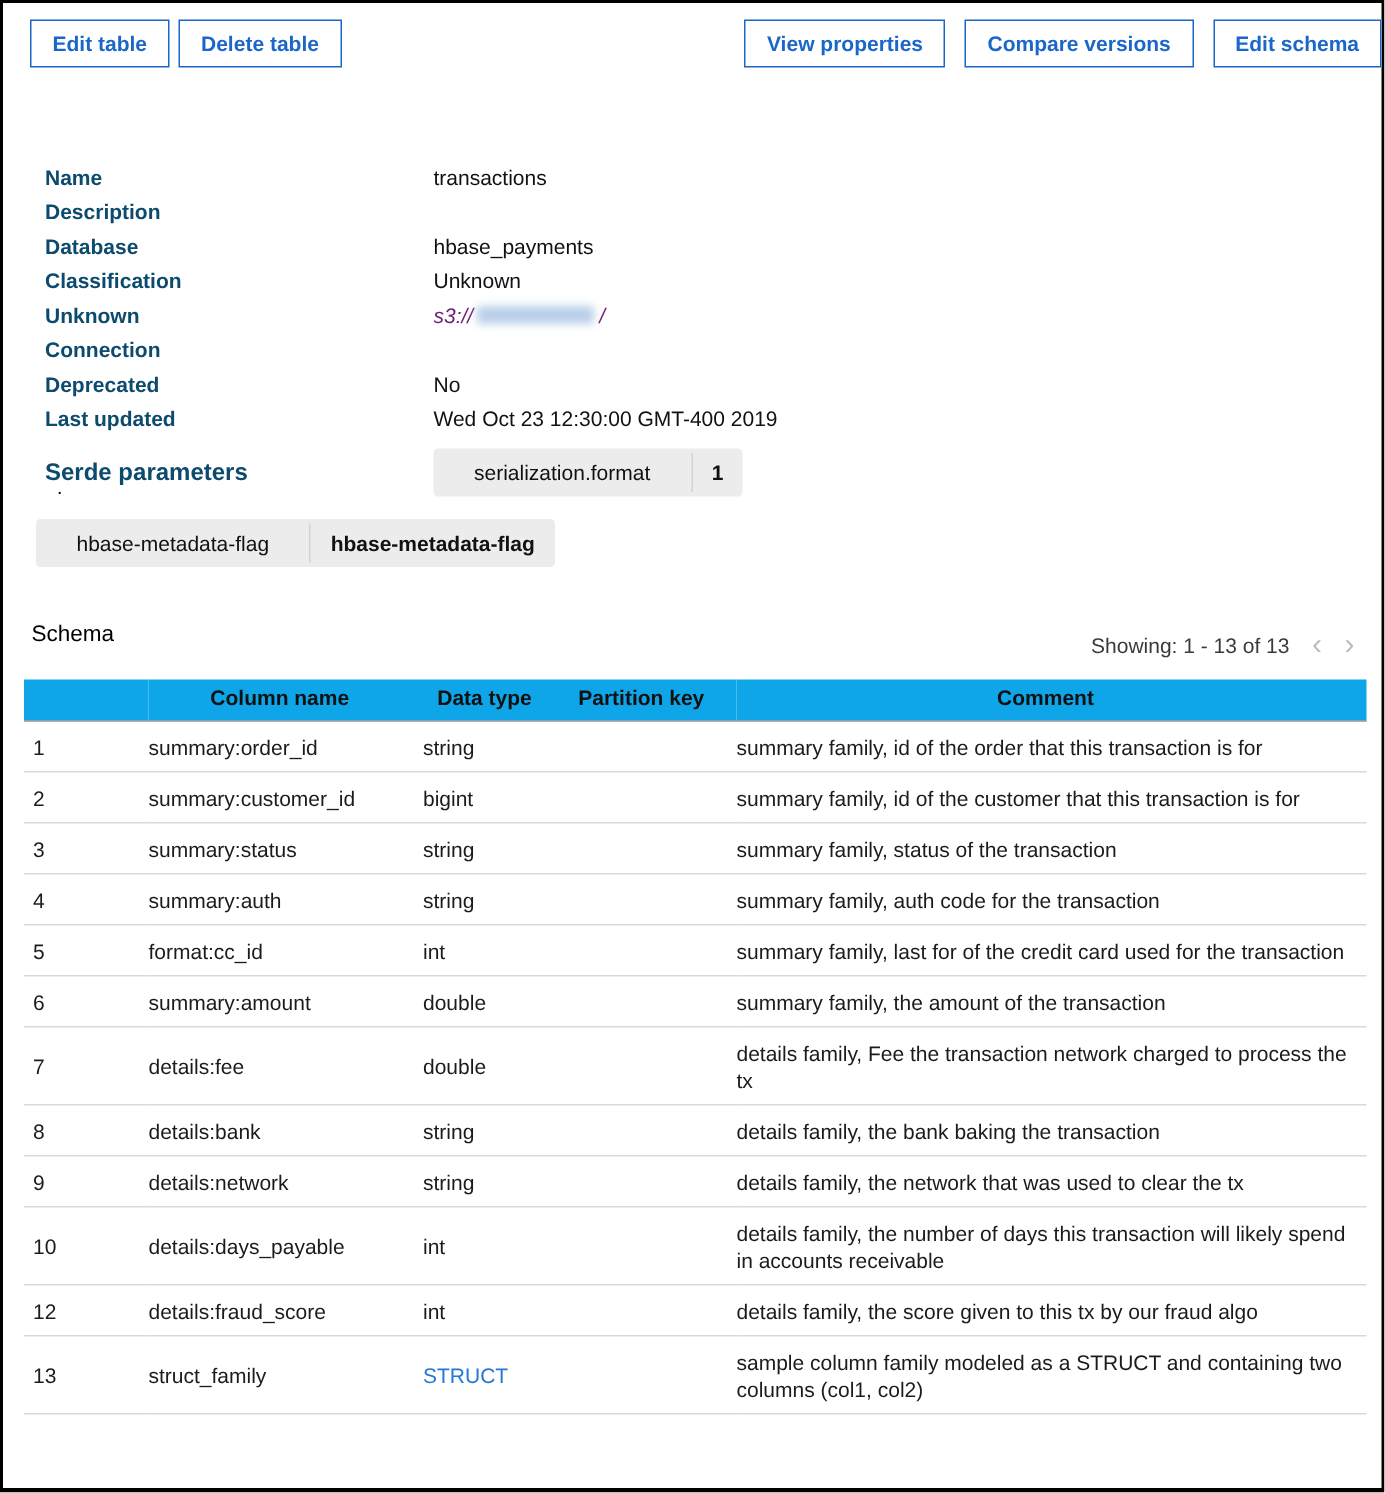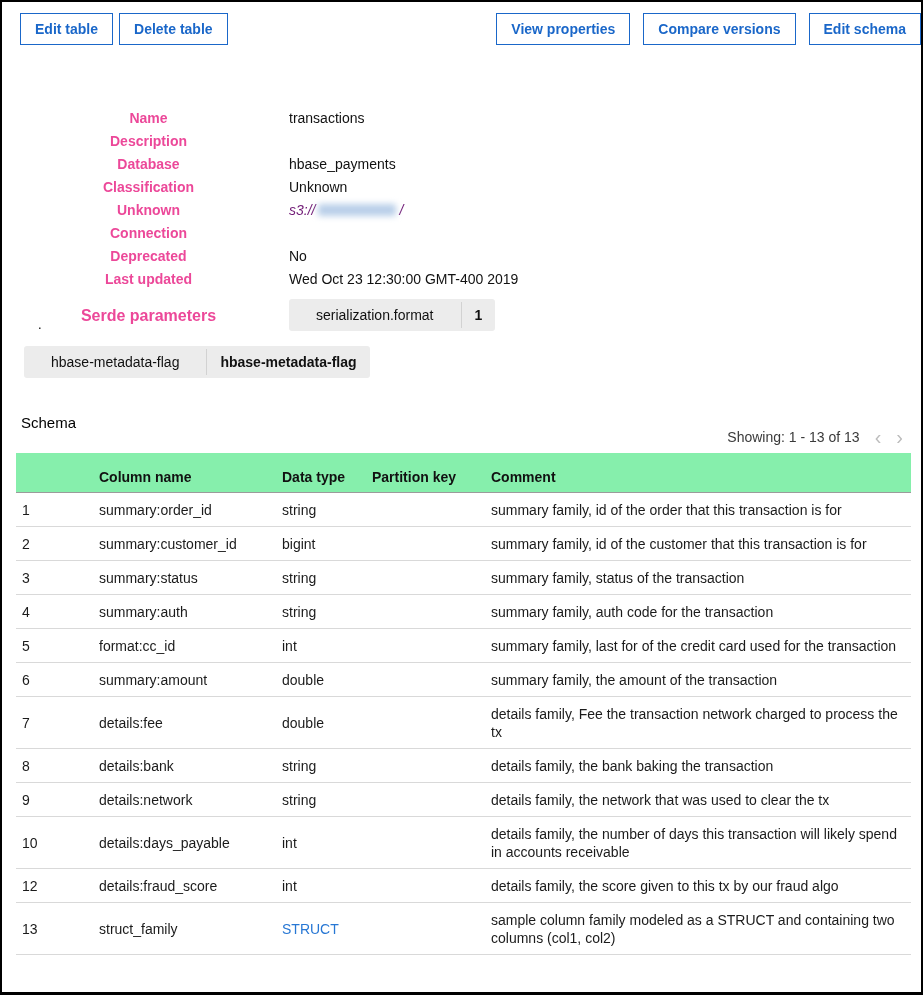--- a/index.html
+++ b/index.html
@@ -18,49 +18,49 @@
     background:#fff; border:1px solid #1a67c9; color:#1a67c9;
     font-weight:bold; font-size:14px; padding:7px 14px; cursor:pointer;
     font-family:"Liberation Sans", sans-serif; line-height:16px; white-space:nowrap;
   }
   .btn-group-left .btn { margin-right:6px; }
   .btn-group-right .btn { margin-left:13px; }
 
   
   .details { margin-top:62px; font-size:14px; }
   .detail-row { display:flex; line-height:23px; }
-  .detail-label { width:265px; text-align:center; font-weight:bold; flex:none; color:#ec4899;padding-left:28px; }
+  .detail-label { width:265px; text-align:left; font-weight:bold; flex:none; color:#0c4a6e;padding-left:28px; }
   .detail-value { margin-left:22px; color:#111; }
   .s3-link { color:#701a75; text-decoration:none; cursor:pointer;font-style:italic; }
   .blur {
     display:inline-block; width:78px; height:12px; background:#b9cfe9;
     filter:blur(3px); border-radius:2px; vertical-align:middle; margin:0 3px 2px 3px;
   }
   .badge-row { display:flex; align-items:center; }
   .badge-row.serde { margin-top:8px; }
   .badge-row.props { margin-top:15px; }
   .badge-row .detail-label { line-height:31px; }
   .badge { background:#ececec; border-radius:3px; display:inline-flex; align-items:stretch; margin-left:22px; font-size:14px; }
   .badge-key { padding:8px 27px; }
   .badge-sep { width:1px; background:#d2d2d2; margin:3px 0; }
   .badge-val { padding:8px 13px; font-weight:bold; }
 
   .stray { position:absolute; left:36px; top:315px; font-size:13px; color:#000; }
 
   
-  .schema-header { display:flex; justify-content:space-between; align-items:flex-end; margin:36px 18px 8px 19px; }
+  .schema-header { display:flex; justify-content:space-between; align-items:center; margin:36px 18px 8px 19px; }
   .schema-title { font-size:15px; color:#000; padding-bottom:14px; }
   .paging { font-size:14px; color:#3a3a3a; display:flex; align-items:center; }
   .chevron { color:#bcbcbc; font-size:20px; line-height:14px; margin-left:15px; cursor:pointer; user-select:none; }
 
   
   table { width:895px; margin:0 14px; border-collapse:collapse; font-size:14px; table-layout:fixed; }
   thead th {
-    background:#86efac; text-align:left; font-weight:bold; color:#111;
-    padding:16px 8px 7px 0; border-bottom:1px solid #9b9b9b; line-height:16px;
+    background:#0ea5e9; text-align:center; font-weight:bold; color:#111;
+    padding:4px 8px 7px 0; border-bottom:1px solid #9b9b9b; line-height:16px;
   }
   thead th.c-num { padding-left:6px; }
   tbody td {
     padding:7.5px 8px 7.5px 0; border-bottom:1px solid #d9d9d9;
     vertical-align:middle; line-height:18px; color:#1b1b1b; word-wrap:break-word;
   }
   tbody td.c-num { padding-left:6px; }
   .type-link { color:#2777d4; cursor:pointer; }
 </style>
 </head>

